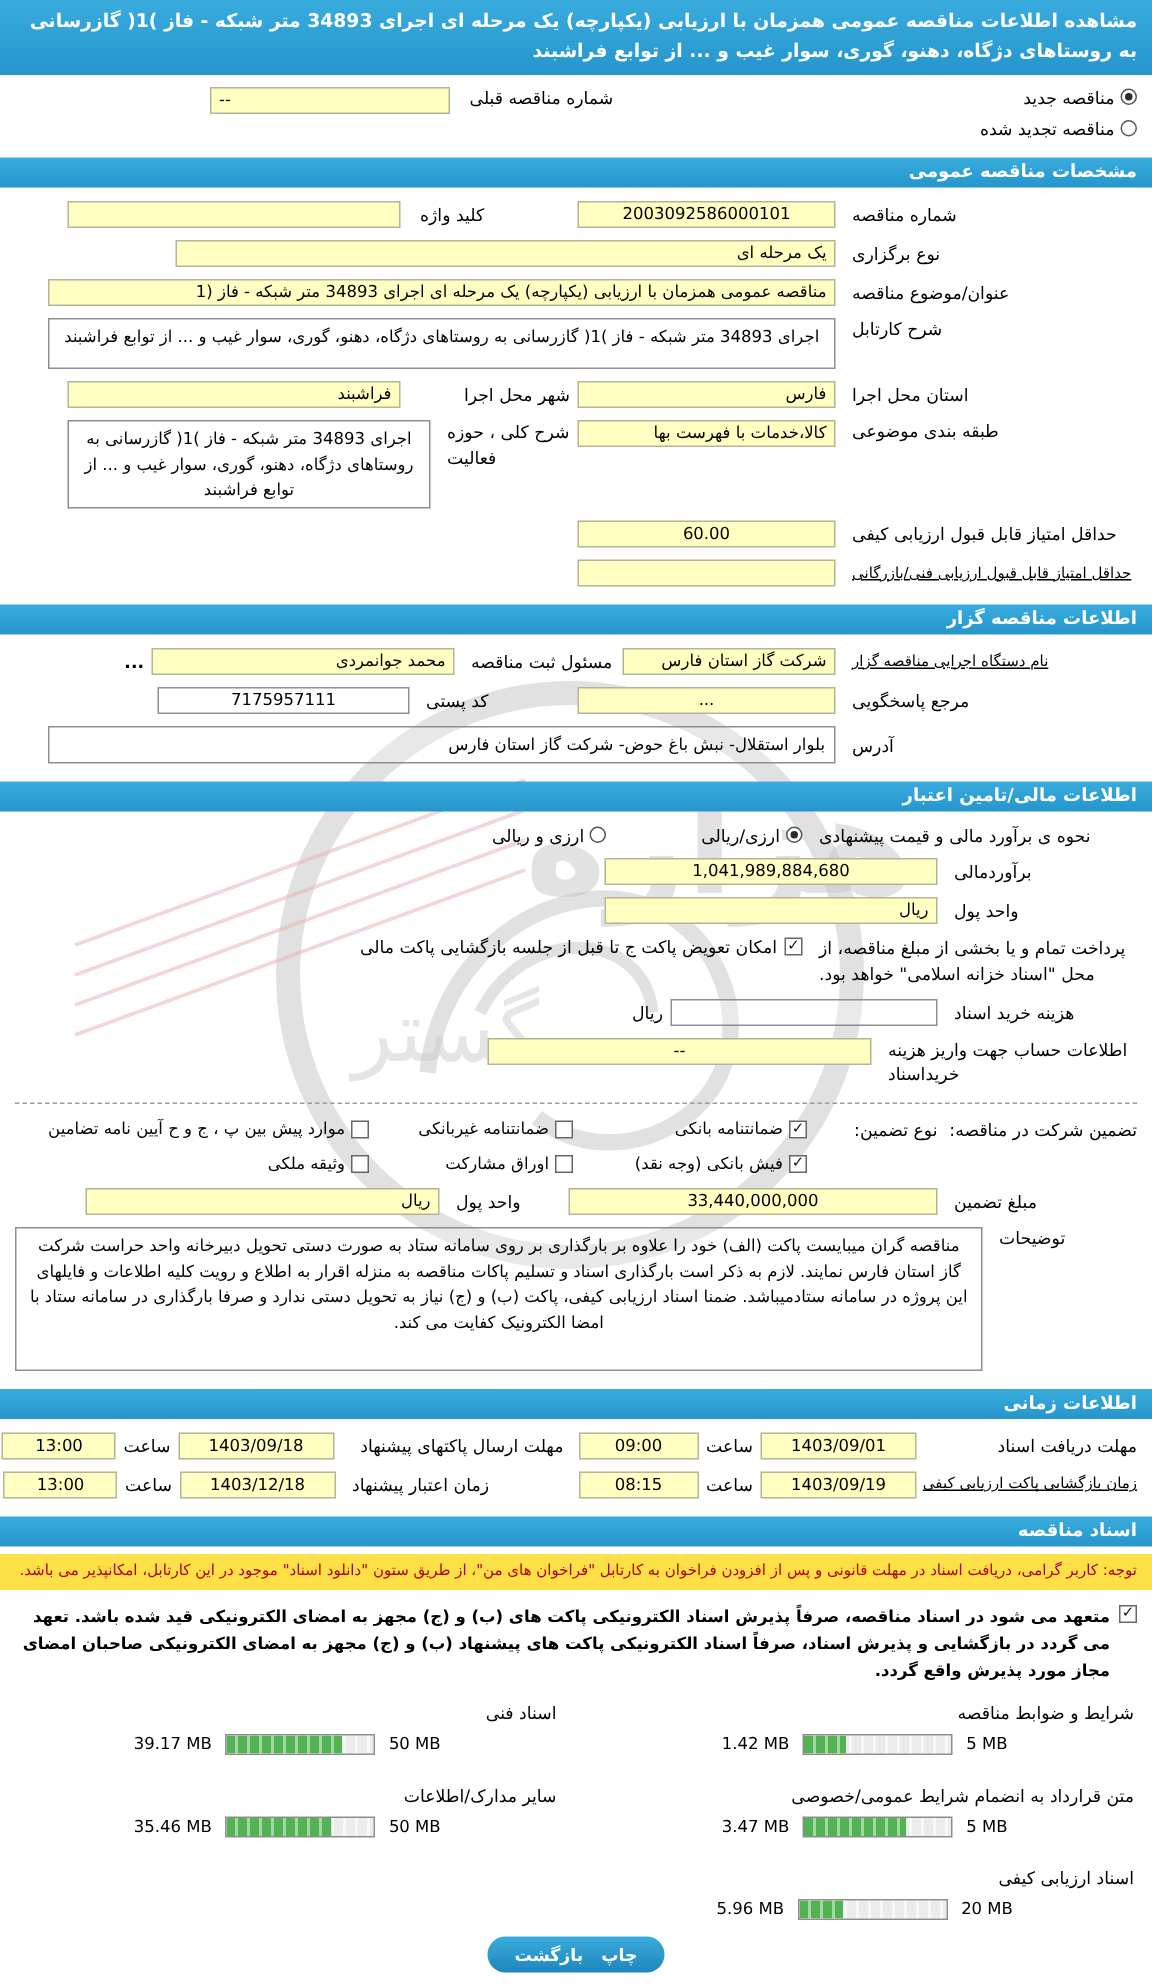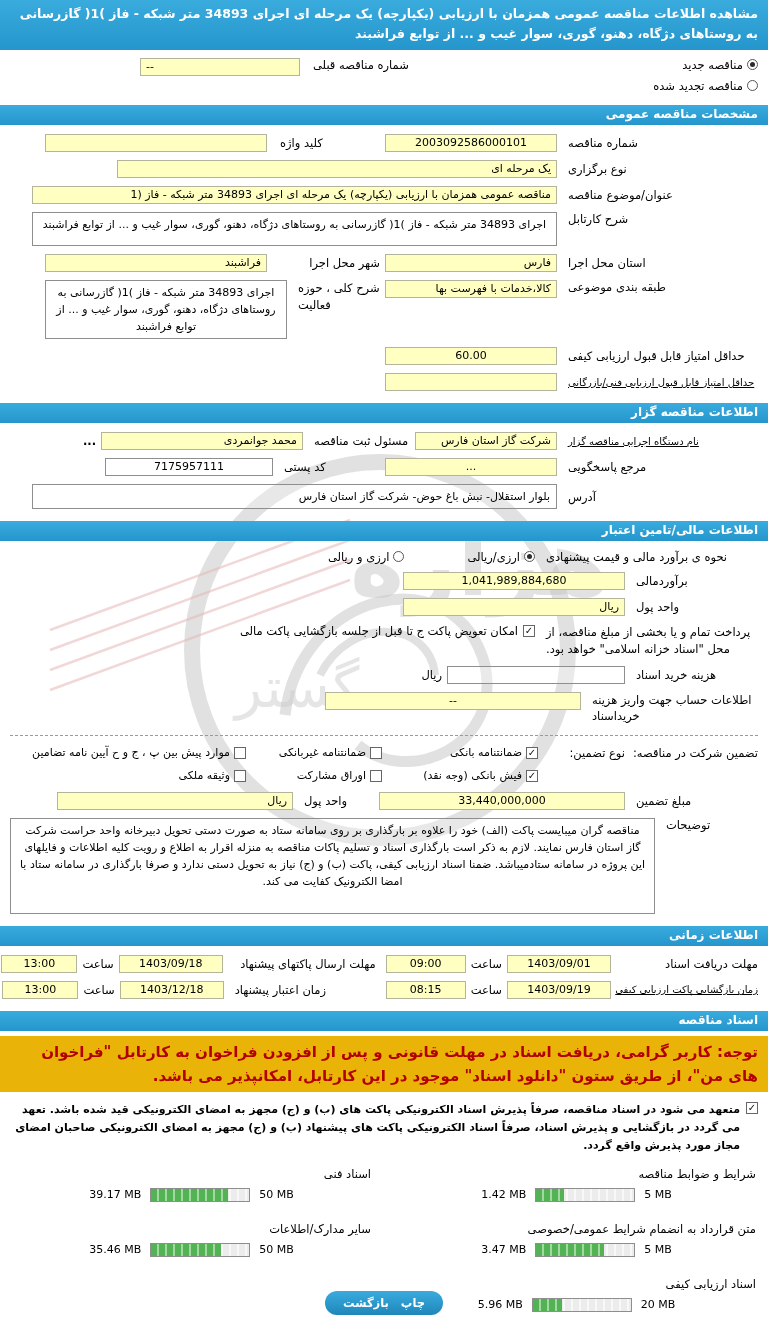--- a/index.html
+++ b/index.html
@@ -55,21 +55,21 @@
   .opt { display: inline-flex; align-items: flex-start; gap: 4px; }
 
   .dashed { border-top: 1px dashed #9a9a9a; margin: 6px 10px; }
 
   .cb-grid { flex: 1; display: grid; grid-template-columns: 152px 132px auto; row-gap: 8px; column-gap: 4px; align-items: start; }
   .cb-item { display: flex; gap: 4px; align-items: flex-start; font-size: 11px; }
   .cb-item .t { white-space: normal; line-height: 1.35; }
   .span2 { grid-column: 1 / span 2; }
 
   .notice {
-    background: #eab308; color: #b30000; font-weight: bold; font-size: 15px;
+    background: #fde047; color: #b30000; font-weight: normal; font-size: 10px;
     line-height: 1.6; padding: 4px 10px; margin: 3px 0;
   }
   .commit { display: flex; gap: 6px; align-items: flex-start; padding: 6px 10px; font-weight: bold; line-height: 1.65; font-size: 11px; }
 
   .docs-grid { display: flex; gap: 26px; padding: 6px 12px 0; }
   .doc-col { flex: 1; }
   .doc-item { margin-bottom: 20px; }
   .doc-label { text-align: right; font-size: 11.5px; margin-bottom: 7px; }
   .doc-bar { direction: ltr; display: flex; align-items: center; justify-content: center; gap: 9px; font-size: 11px; }
   .pbar { width: 100px; height: 14px; border: 1px solid #8e8e8e; background: repeating-linear-gradient(90deg, #ececec 0 6px, #f8f8f8 6px 8px); overflow: hidden; flex: none; }

